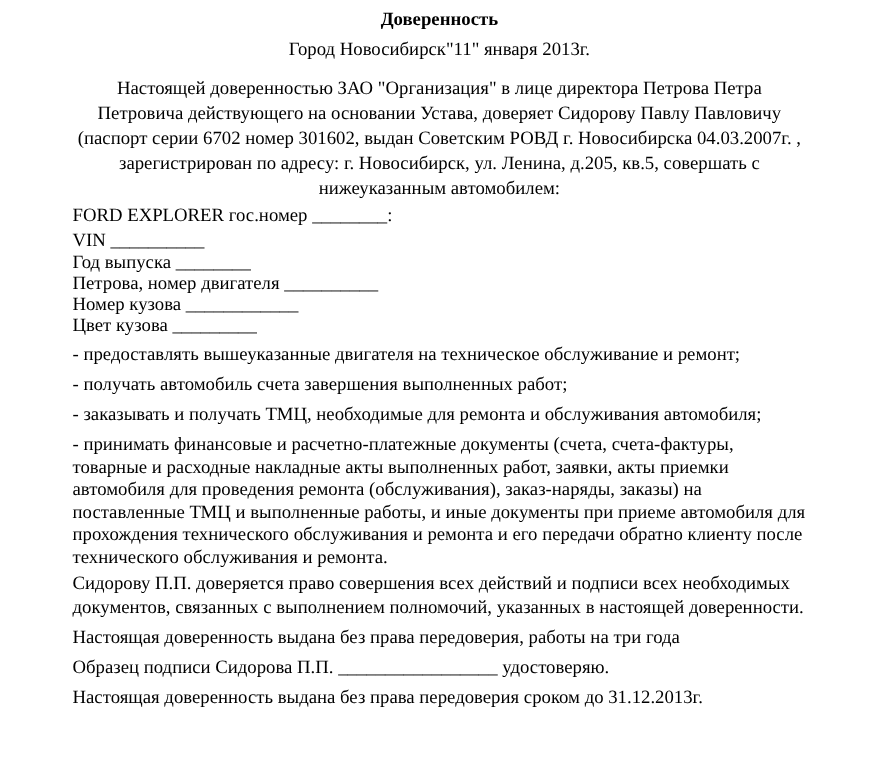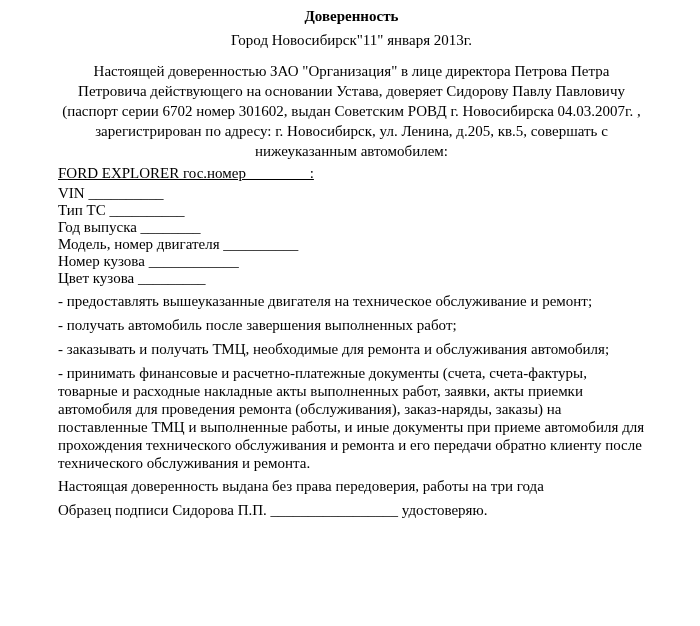--- a/index.html
+++ b/index.html
@@ -19,21 +19,21 @@
     padding: 7px 55px 0 58px;
   }
   .doc p {
     margin: 0;
     line-height: 19px;
   }
   .center { text-align: center; font-family: Liberation Serif, serif; }
   .title { font-weight: bold; }
   .place-date { margin-top: 5px !important; }
   .intro { margin-top: 11px !important; line-height: 20px !important; }
-  .model-line { margin-top: 3px !important; text-decoration: underline; }
+  .model-line { margin-top: 3px !important; }
   .fields { margin-top: 2px; }
   .fields p { line-height: 17px; }
   .actions-intro { margin-top: 6px !important; }
   .action { margin-top: 5px !important; }
   .action-long { margin-top: 5px !important; line-height: 18px !important; }
   .authority { margin-top: 3px !important; }
   .closing { margin-top: 5px !important; }
 </style>
 </head>
 <body>
@@ -43,32 +43,33 @@
   <p class="title center">Доверенность</p>
 
   <p class="place-date center">Город Новосибирск"11" января 2013г.</p>
 
   <p class="intro center">Настоящей доверенностью ЗАО  "Организация" в лице директора Петрова Петра Петровича действующего на основании Устава, доверяет Сидорову Павлу Павловичу (паспорт серии 6702 номер 301602, выдан Советским РОВД г. Новосибирска 04.03.2007г. , зарегистрирован по адресу: г. Новосибирск, ул. Ленина, д.205, кв.5, совершать с нижеуказанным автомобилем:</p>
 
   <p class="model-line">FORD EXPLORER гос.номер ________:</p>
 
   <div class="fields">
     <p>VIN __________</p>
-    <p>Тип ТС __________</p>
     <p>Год выпуска ________</p>
-    <p>Модель, номер двигателя __________</p>
+    <p>Петрова, номер двигателя __________</p>
     <p>Номер кузова ____________</p>
     <p>Цвет кузова _________</p>
   </div>
 
 
   <p class="action">- предоставлять вышеуказанные двигателя на техническое обслуживание и ремонт;</p>
-  <p class="action">- получать автомобиль после завершения выполненных работ;</p>
+  <p class="action">- получать автомобиль счета завершения выполненных работ;</p>
   <p class="action">- заказывать и получать ТМЦ, необходимые для ремонта и обслуживания автомобиля;</p>
   <p class="action-long">- принимать финансовые и расчетно-платежные документы (счета, счета-фактуры, товарные и расходные накладные акты выполненных работ, заявки, акты приемки автомобиля для проведения ремонта (обслуживания), заказ-наряды, заказы) на поставленные ТМЦ и выполненные работы, и иные документы при приеме автомобиля для прохождения технического обслуживания и ремонта и его передачи обратно клиенту после технического обслуживания и ремонта.</p>
 
+  <p class="authority">Сидорову П.П. доверяется право совершения всех действий и подписи всех необходимых документов, связанных с выполнением полномочий, указанных в настоящей доверенности.</p>
 
   <p class="closing">Настоящая доверенность выдана без права передоверия, работы  на три года</p>
 
   <p class="closing">Образец подписи Сидорова П.П. _________________ удостоверяю.</p>
 
+  <p class="closing">Настоящая доверенность выдана без права передоверия сроком  до 31.12.2013г.</p>
 
 </div>
 
 </body></html>

